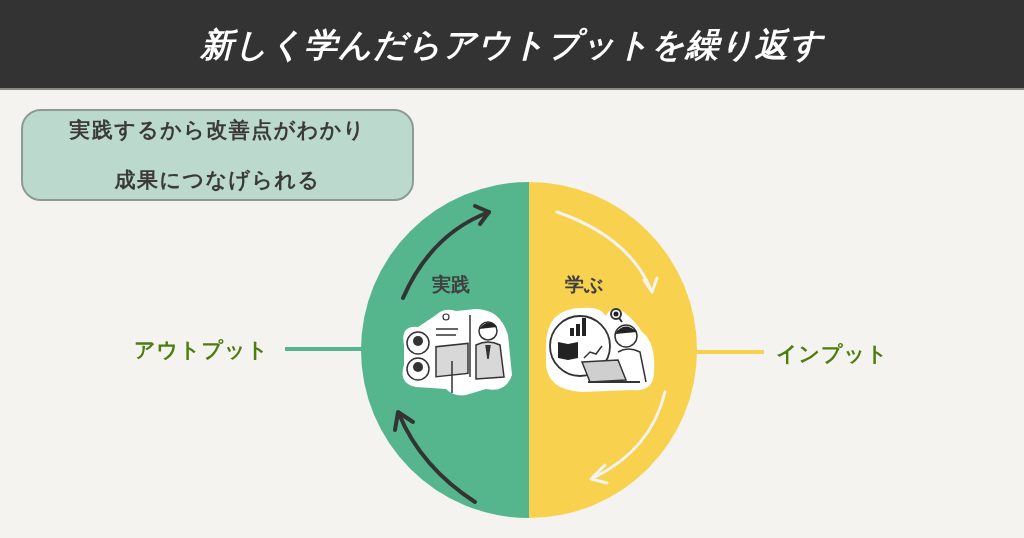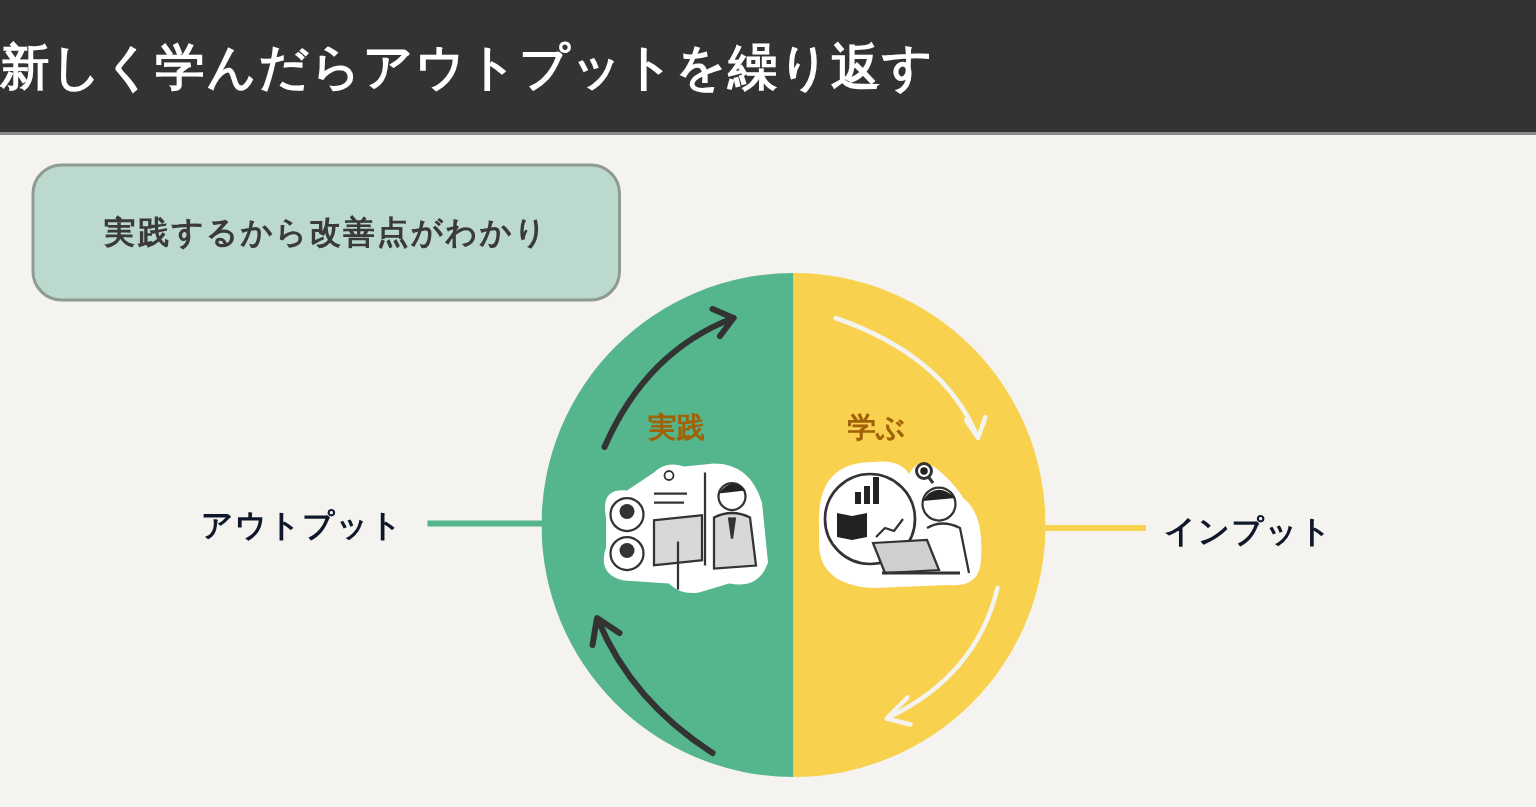--- a/index.html
+++ b/index.html
@@ -7,57 +7,58 @@
       width: 1024px; height: 538px; overflow: hidden;
       background: #f4f3ef;
       font-family: "DejaVu Sans", "Liberation Sans", sans-serif;
       position: relative;
       color: #333333;
     }
     .header {
       position: absolute; left: 0; top: 0; width: 1024px; height: 88px;
       background: #333333;
       border-bottom: 2px solid #8a8a86;
-      display: flex; align-items: center; justify-content: flex-start;
+      display: flex; align-items: center; justify-content: center; font-style: italic;
     }
     .header-title {
       color: #ffffff; font-size: 33px; font-weight: bold; letter-spacing: 1px;
       margin-top: 2px;
     }
     .callout {
       position: absolute; left: 21px; top: 109px; width: 393px; height: 92px;
       background: #bcd9cd; border: 2px solid #8f9a94; border-radius: 20px;
       display: flex; flex-direction: column; align-items: center; justify-content: center;
       box-sizing: border-box;
       gap: 20px;
     }
     .callout-line {
       font-size: 21px; font-weight: bold; color: #3a3a3a; line-height: 30px; letter-spacing: 1.5px;
     }
     .cycle {
       position: absolute; left: 361px; top: 182px; width: 336px; height: 336px;
     }
     .side-label {
-      position: absolute; font-size: 21px; font-weight: bold; color: #0f172a; letter-spacing: 1px;
+      position: absolute; font-size: 21px; font-weight: bold; color: #4d7c0f; letter-spacing: 1px;
     }
     .connector { position: absolute; height: 4px; }
     .half-label {
-      position: absolute; font-size: 19px; font-weight: bold; color: #a16207;
+      position: absolute; font-size: 19px; font-weight: bold; color: #404040;
     }
     .illus { position: absolute; }
   </style>
 </head>
 <body>
 
 <div class="header">
   <div class="header-title">新しく学んだらアウトプットを繰り返す</div>
 </div>
 
 <div class="callout">
   <div class="callout-line">実践するから改善点がわかり</div>
+  <div class="callout-line">成果につなげられる</div>
 </div>
 
 <div class="side-label" style="left:134px; top:336px;">アウトプット</div>
 <div class="connector" style="left:285px; top:347px; width:78px; background:#55b58c;"></div>
 
 <div class="connector" style="left:694px; top:350px; width:70px; background:#f8d24e;"></div>
 <div class="side-label" style="left:776px; top:340px;font-family:Liberation Serif, serif;">インプット</div>
 
 <svg class="cycle" viewBox="0 0 336 336" width="336" height="336">
   <path d="M168 0 A168 168 0 0 0 168 336 Z" fill="#55b58c"></path>

